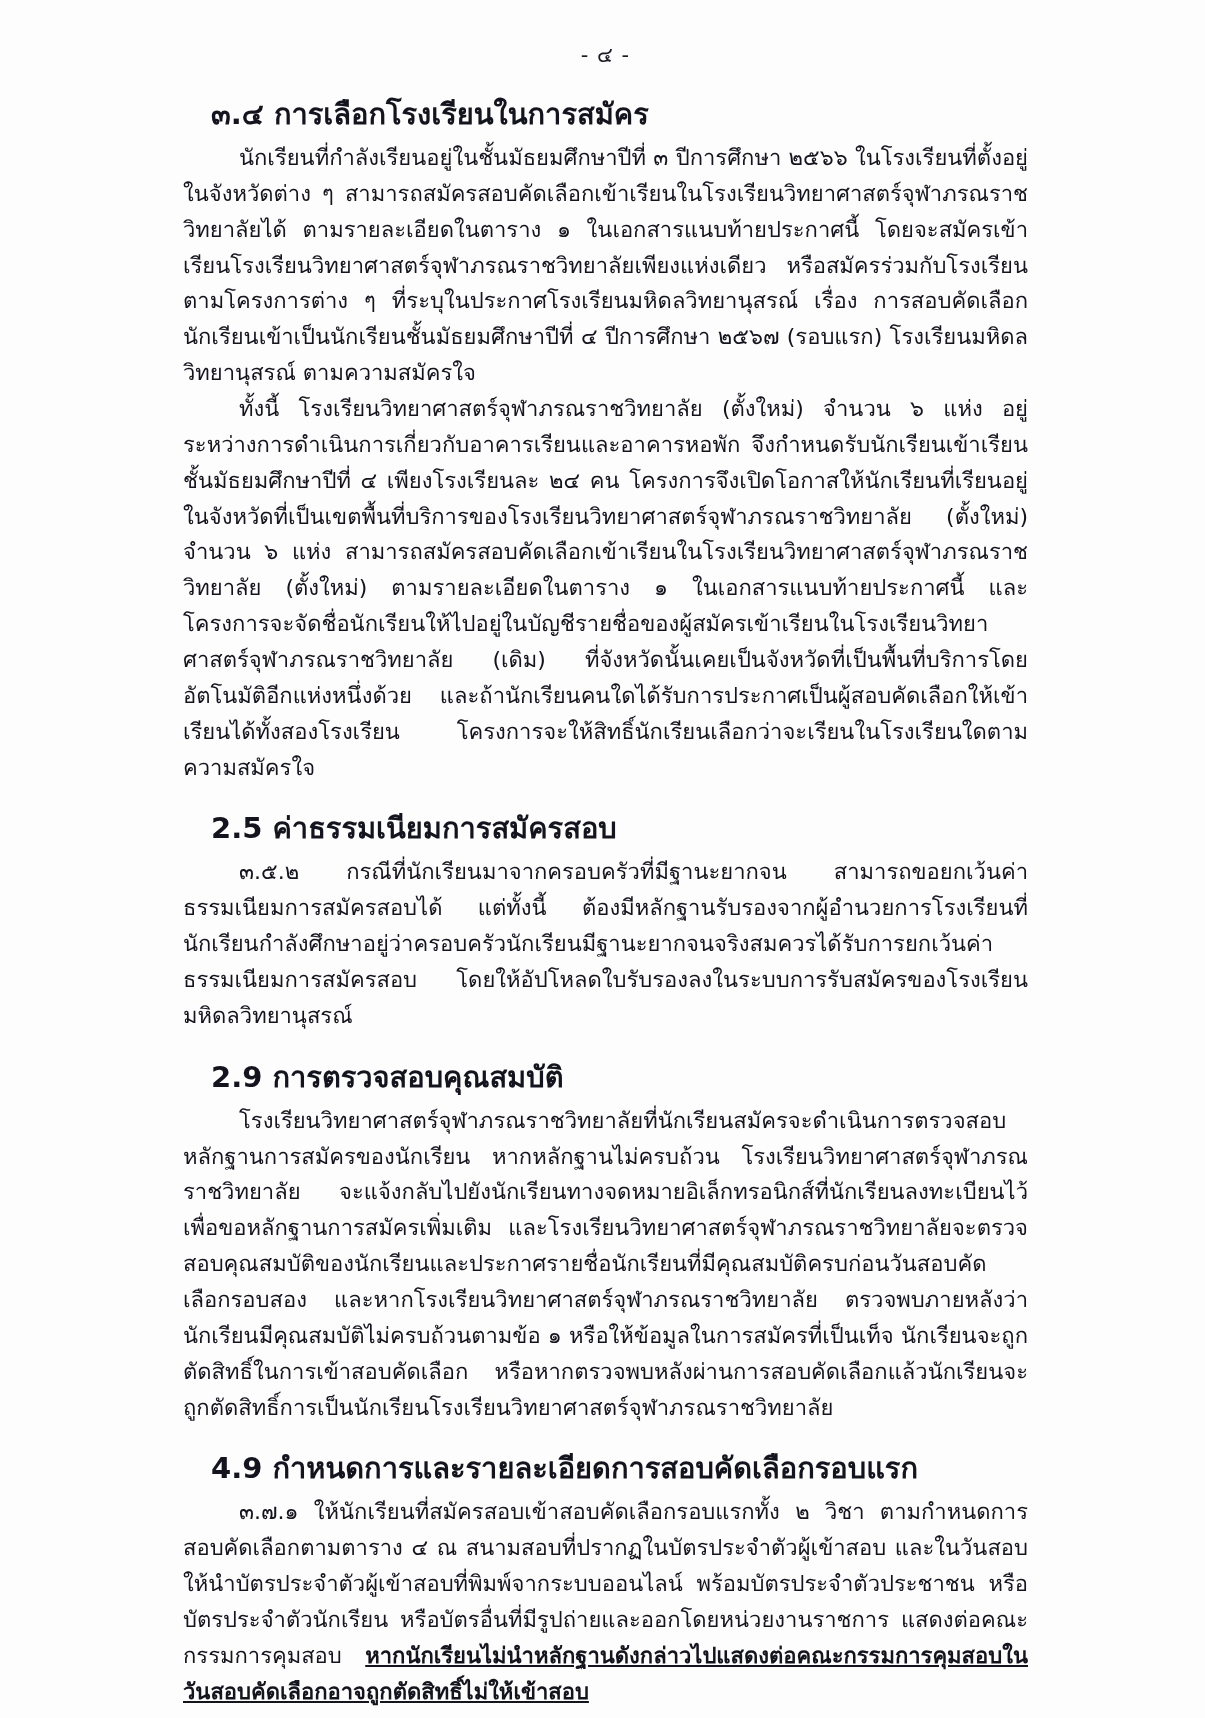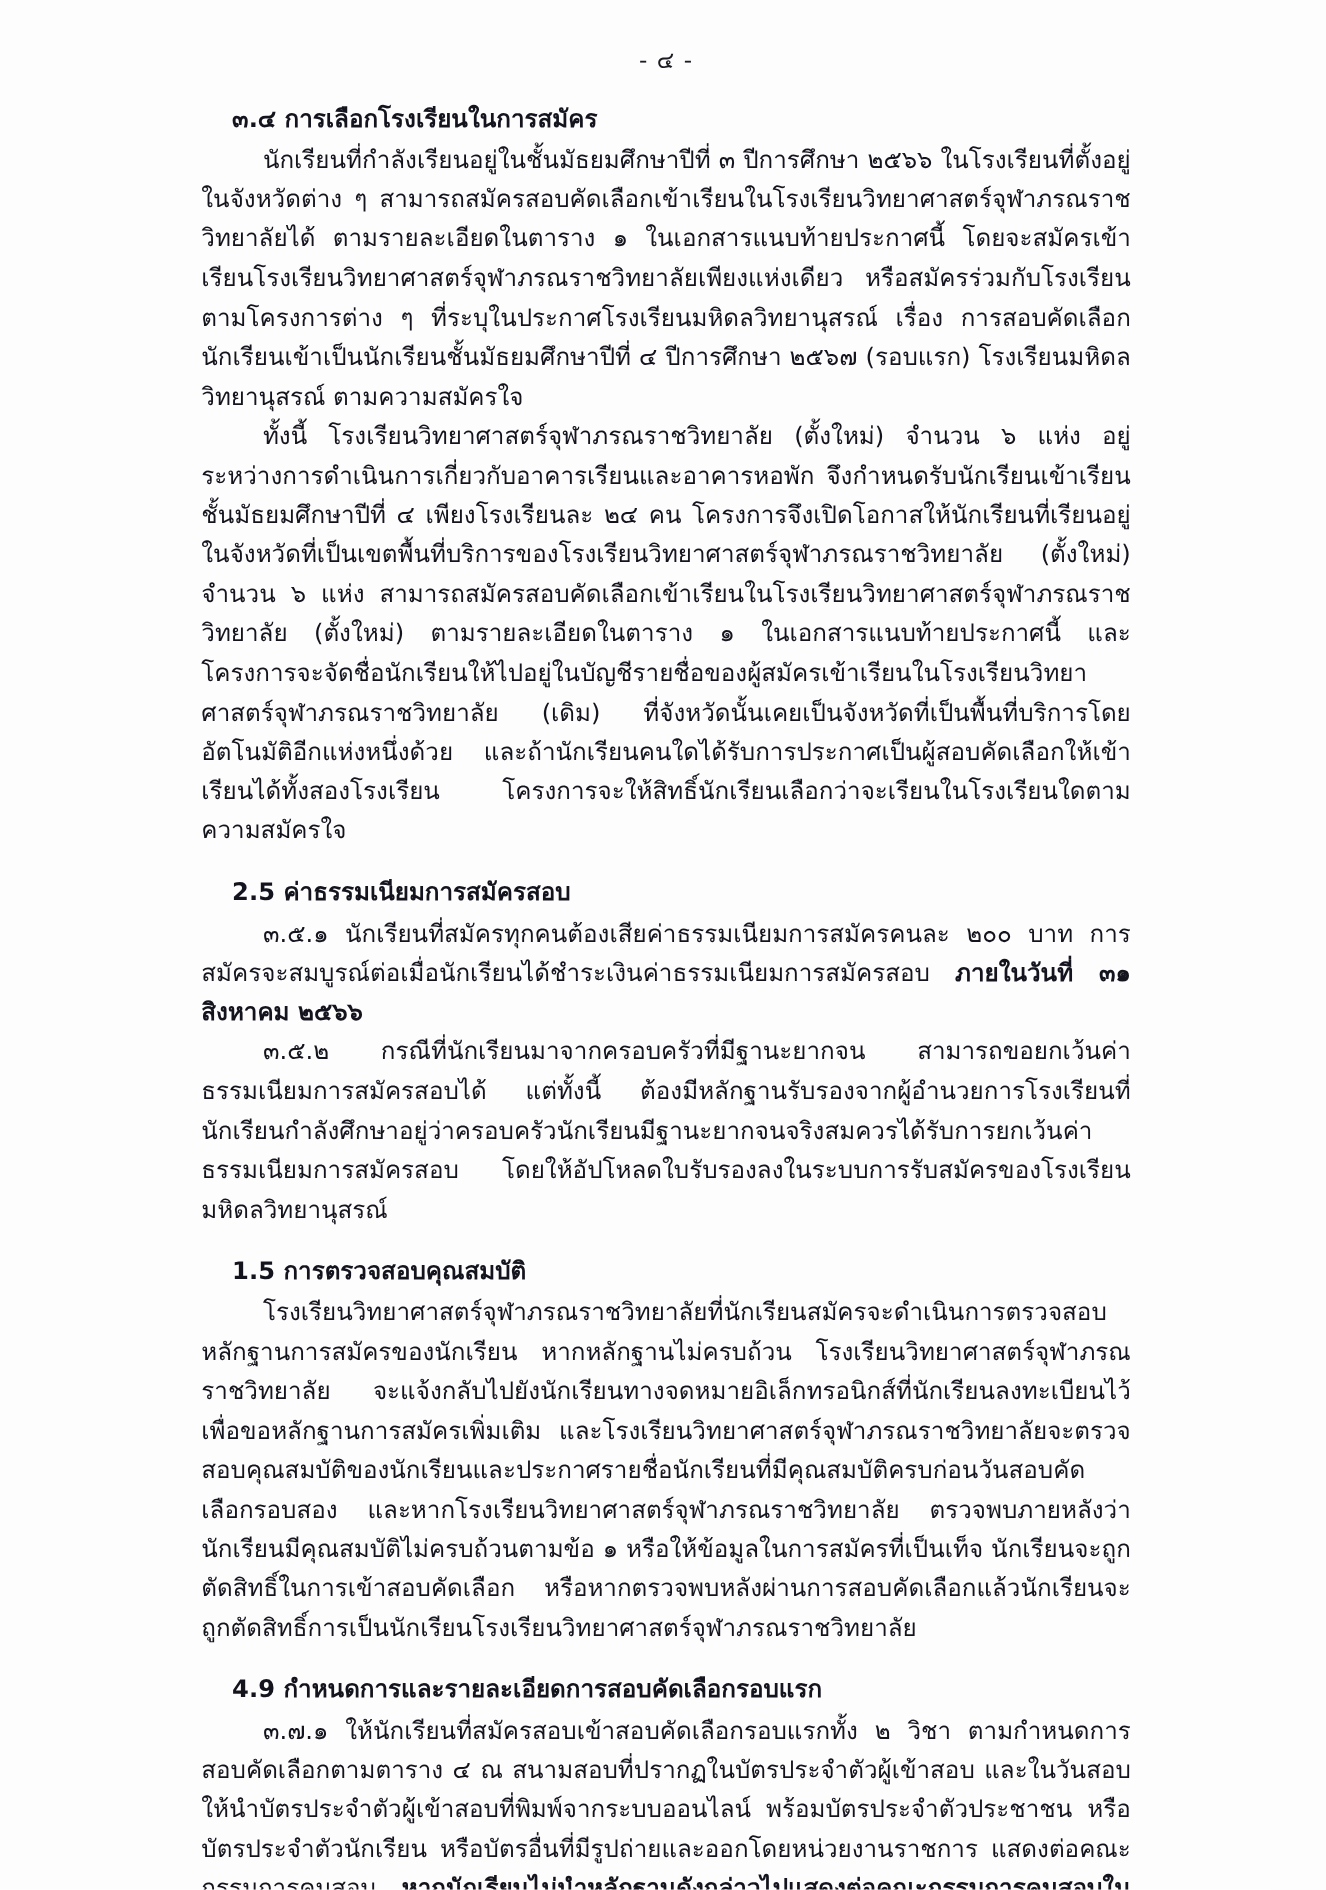--- a/index.html
+++ b/index.html
@@ -29,21 +29,21 @@
     text-align: center;
     font-size: 21px;
     color: #1b1b24;
     margin-top: 38px;
     letter-spacing: 1px;
   }
   .section {
     margin-top: 20px;
   }
   .heading {
-    font-size: 22px;
+    font-size: 29px;
     font-weight: bold;
     color: #14141e;
     line-height: 1.62;
     text-indent: 28px;
     margin: 0 0 2px 0;
   }
   .para {
     font-size: 22px;
     color: #14141e;
     line-height: 1.63;
@@ -76,26 +76,25 @@
     <div class="page-number">- ๔ -</div>
 
     <div class="section">
       <p class="heading">๓.๔ การเลือกโรงเรียนในการสมัคร</p>
       <p class="para">นักเรียนที่กำลังเรียนอยู่ในชั้นมัธยมศึกษาปีที่ ๓ ปีการศึกษา ๒๕๖๖ ในโรงเรียนที่ตั้งอยู่ในจังหวัดต่าง ๆ สามารถสมัครสอบคัดเลือกเข้าเรียนในโรงเรียนวิทยาศาสตร์จุฬาภรณราชวิทยาลัยได้ ตามรายละเอียดในตาราง ๑ ในเอกสารแนบท้ายประกาศนี้ โดยจะสมัครเข้าเรียนโรงเรียนวิทยาศาสตร์จุฬาภรณราชวิทยาลัยเพียงแห่งเดียว หรือสมัครร่วมกับโรงเรียนตามโครงการต่าง ๆ ที่ระบุในประกาศโรงเรียนมหิดลวิทยานุสรณ์ เรื่อง การสอบคัดเลือกนักเรียนเข้าเป็นนักเรียนชั้นมัธยมศึกษาปีที่ ๔ ปีการศึกษา ๒๕๖๗ (รอบแรก) โรงเรียนมหิดลวิทยานุสรณ์ ตามความสมัครใจ</p>
       <p class="para">ทั้งนี้ โรงเรียนวิทยาศาสตร์จุฬาภรณราชวิทยาลัย (ตั้งใหม่) จำนวน ๖ แห่ง อยู่ระหว่างการดำเนินการเกี่ยวกับอาคารเรียนและอาคารหอพัก จึงกำหนดรับนักเรียนเข้าเรียนชั้นมัธยมศึกษาปีที่ ๔ เพียงโรงเรียนละ ๒๔ คน โครงการจึงเปิดโอกาสให้นักเรียนที่เรียนอยู่ในจังหวัดที่เป็นเขตพื้นที่บริการของโรงเรียนวิทยาศาสตร์จุฬาภรณราชวิทยาลัย (ตั้งใหม่) จำนวน ๖ แห่ง สามารถสมัครสอบคัดเลือกเข้าเรียนในโรงเรียนวิทยาศาสตร์จุฬาภรณราชวิทยาลัย (ตั้งใหม่) ตามรายละเอียดในตาราง ๑ ในเอกสารแนบท้ายประกาศนี้ และโครงการจะจัดชื่อนักเรียนให้ไปอยู่ในบัญชีรายชื่อของผู้สมัครเข้าเรียนในโรงเรียนวิทยาศาสตร์จุฬาภรณราชวิทยาลัย (เดิม) ที่จังหวัดนั้นเคยเป็นจังหวัดที่เป็นพื้นที่บริการโดยอัตโนมัติอีกแห่งหนึ่งด้วย และถ้านักเรียนคนใดได้รับการประกาศเป็นผู้สอบคัดเลือกให้เข้าเรียนได้ทั้งสองโรงเรียน โครงการจะให้สิทธิ์นักเรียนเลือกว่าจะเรียนในโรงเรียนใดตามความสมัครใจ</p>
     </div>
 
     <div class="section">
       <p class="heading">2.5 ค่าธรรมเนียมการสมัครสอบ</p>
-      <p class="para sub"><span>๓.๕.๑ นักเรียนที่สมัครทุกคนต้องเสียค่าธรรมเนียมการสมัครคนละ ๒๐๐ บาท การสมัครจะสมบูรณ์ต่อเมื่อนักเรียนได้ชำระเงินค่าธรรมเนียมการสมัครสอบ </span><b>ภายในวันที่ ๓๑ สิงหาคม ๒๕๖๖</b></p>
       <p class="para sub">๓.๕.๒ กรณีที่นักเรียนมาจากครอบครัวที่มีฐานะยากจน สามารถขอยกเว้นค่าธรรมเนียมการสมัครสอบได้ แต่ทั้งนี้ ต้องมีหลักฐานรับรองจากผู้อำนวยการโรงเรียนที่นักเรียนกำลังศึกษาอยู่ว่าครอบครัวนักเรียนมีฐานะยากจนจริงสมควรได้รับการยกเว้นค่าธรรมเนียมการสมัครสอบ โดยให้อัปโหลดใบรับรองลงในระบบการรับสมัครของโรงเรียนมหิดลวิทยานุสรณ์</p>
     </div>
 
     <div class="section">
-      <p class="heading">1.5 การตรวจสอบคุณสมบัติ</p>
+      <p class="heading">2.9 การตรวจสอบคุณสมบัติ</p>
       <p class="para">โรงเรียนวิทยาศาสตร์จุฬาภรณราชวิทยาลัยที่นักเรียนสมัครจะดำเนินการตรวจสอบหลักฐานการสมัครของนักเรียน หากหลักฐานไม่ครบถ้วน โรงเรียนวิทยาศาสตร์จุฬาภรณราชวิทยาลัย จะแจ้งกลับไปยังนักเรียนทางจดหมายอิเล็กทรอนิกส์ที่นักเรียนลงทะเบียนไว้ เพื่อขอหลักฐานการสมัครเพิ่มเติม และโรงเรียนวิทยาศาสตร์จุฬาภรณราชวิทยาลัยจะตรวจสอบคุณสมบัติของนักเรียนและประกาศรายชื่อนักเรียนที่มีคุณสมบัติครบก่อนวันสอบคัดเลือกรอบสอง และหากโรงเรียนวิทยาศาสตร์จุฬาภรณราชวิทยาลัย ตรวจพบภายหลังว่านักเรียนมีคุณสมบัติไม่ครบถ้วนตามข้อ ๑ หรือให้ข้อมูลในการสมัครที่เป็นเท็จ นักเรียนจะถูกตัดสิทธิ์ในการเข้าสอบคัดเลือก หรือหากตรวจพบหลังผ่านการสอบคัดเลือกแล้วนักเรียนจะถูกตัดสิทธิ์การเป็นนักเรียนโรงเรียนวิทยาศาสตร์จุฬาภรณราชวิทยาลัย</p>
     </div>
 
     <div class="section">
       <p class="heading">4.9 กำหนดการและรายละเอียดการสอบคัดเลือกรอบแรก</p>
       <p class="para sub"><span>๓.๗.๑ ให้นักเรียนที่สมัครสอบเข้าสอบคัดเลือกรอบแรกทั้ง ๒ วิชา ตามกำหนดการสอบคัดเลือกตามตาราง ๔ ณ สนามสอบที่ปรากฏในบัตรประจำตัวผู้เข้าสอบ และในวันสอบให้นำบัตรประจำตัวผู้เข้าสอบที่พิมพ์จากระบบออนไลน์ พร้อมบัตรประจำตัวประชาชน หรือบัตรประจำตัวนักเรียน หรือบัตรอื่นที่มีรูปถ่ายและออกโดยหน่วยงานราชการ แสดงต่อคณะกรรมการคุมสอบ </span><u>หากนักเรียนไม่นำหลักฐานดังกล่าวไปแสดงต่อคณะกรรมการคุมสอบในวันสอบคัดเลือกอาจถูกตัดสิทธิ์ไม่ให้เข้าสอบ</u></p>
     </div>
 
     <div class="footer-wrap">
       

